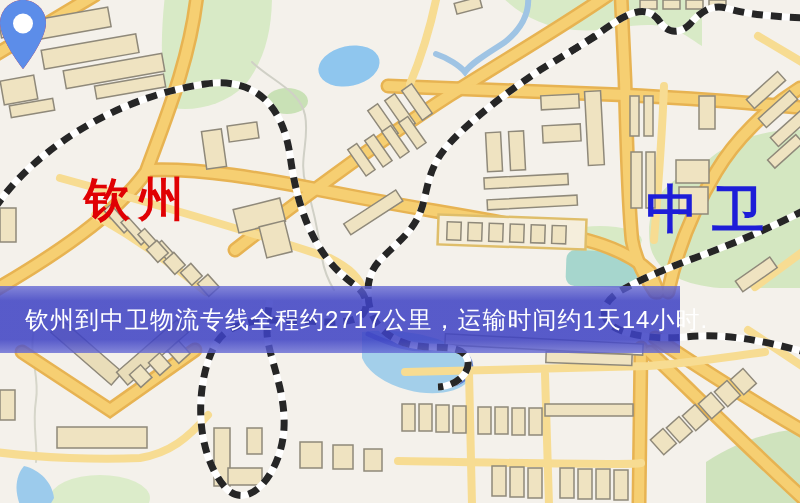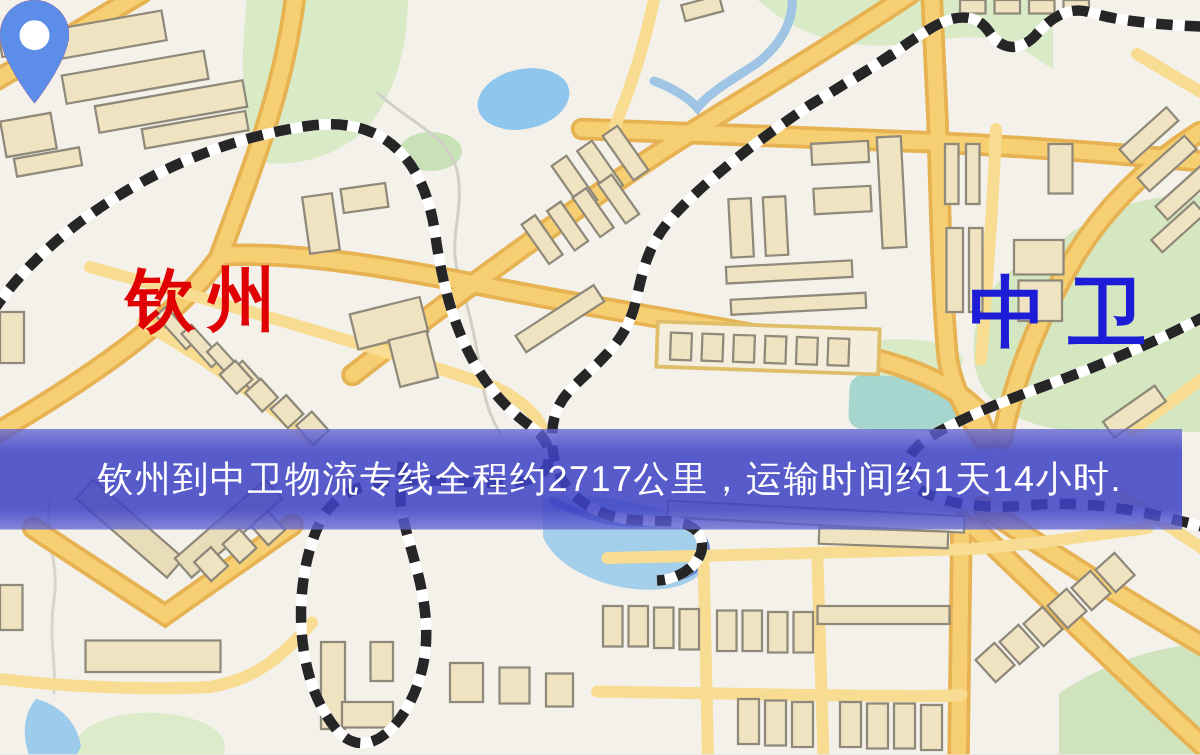--- a/index.html
+++ b/index.html
@@ -1,26 +1,26 @@
 <!DOCTYPE html>
 <html><head>
 <meta charset="utf-8">
 <style>
   html,body{margin:0;padding:0;background:#ddd;}
   #stage{position:relative;width:800px;height:503px;overflow:hidden;
-         font-family:"Liberation Sans",sans-serif;background:#f4f1eb;text-align:center;}
+         font-family:"Liberation Sans",sans-serif;background:#f4f1eb;}
   #stage svg{position:absolute;left:0;top:0;}
   .pin{position:absolute;width:46px;height:69px;}
   #origin-pin{left:122px;top:103px;}
   #dest-pin{left:667px;top:102px;}
   .city-label{position:absolute;font-family:"DejaVu Serif","Liberation Serif",serif;
               font-weight:bold;line-height:1;white-space:nowrap;}
   #origin-label{left:84px;top:176px;font-size:46px;color:#e00003;letter-spacing:8px;}
   #dest-label{left:646px;top:183px;font-size:52px;color:#1d1dd8;letter-spacing:14px;}
-  #banner{position:absolute;left:0;top:286px;width:788px;height:67px;
+  #banner{position:absolute;left:0;top:286px;width:680px;height:67px;
           background:linear-gradient(180deg,rgba(100,104,212,.78) 0%,rgba(62,66,196,.86) 22%,
                      rgba(62,66,196,.86) 80%,rgba(100,104,212,.78) 100%);}
   #banner .txt{color:#fff;font-size:24px;line-height:67px;padding-left:25px;
                letter-spacing:1px;white-space:nowrap;}
 </style>
 </head>
 <body>
 
 <div id="stage">
 

